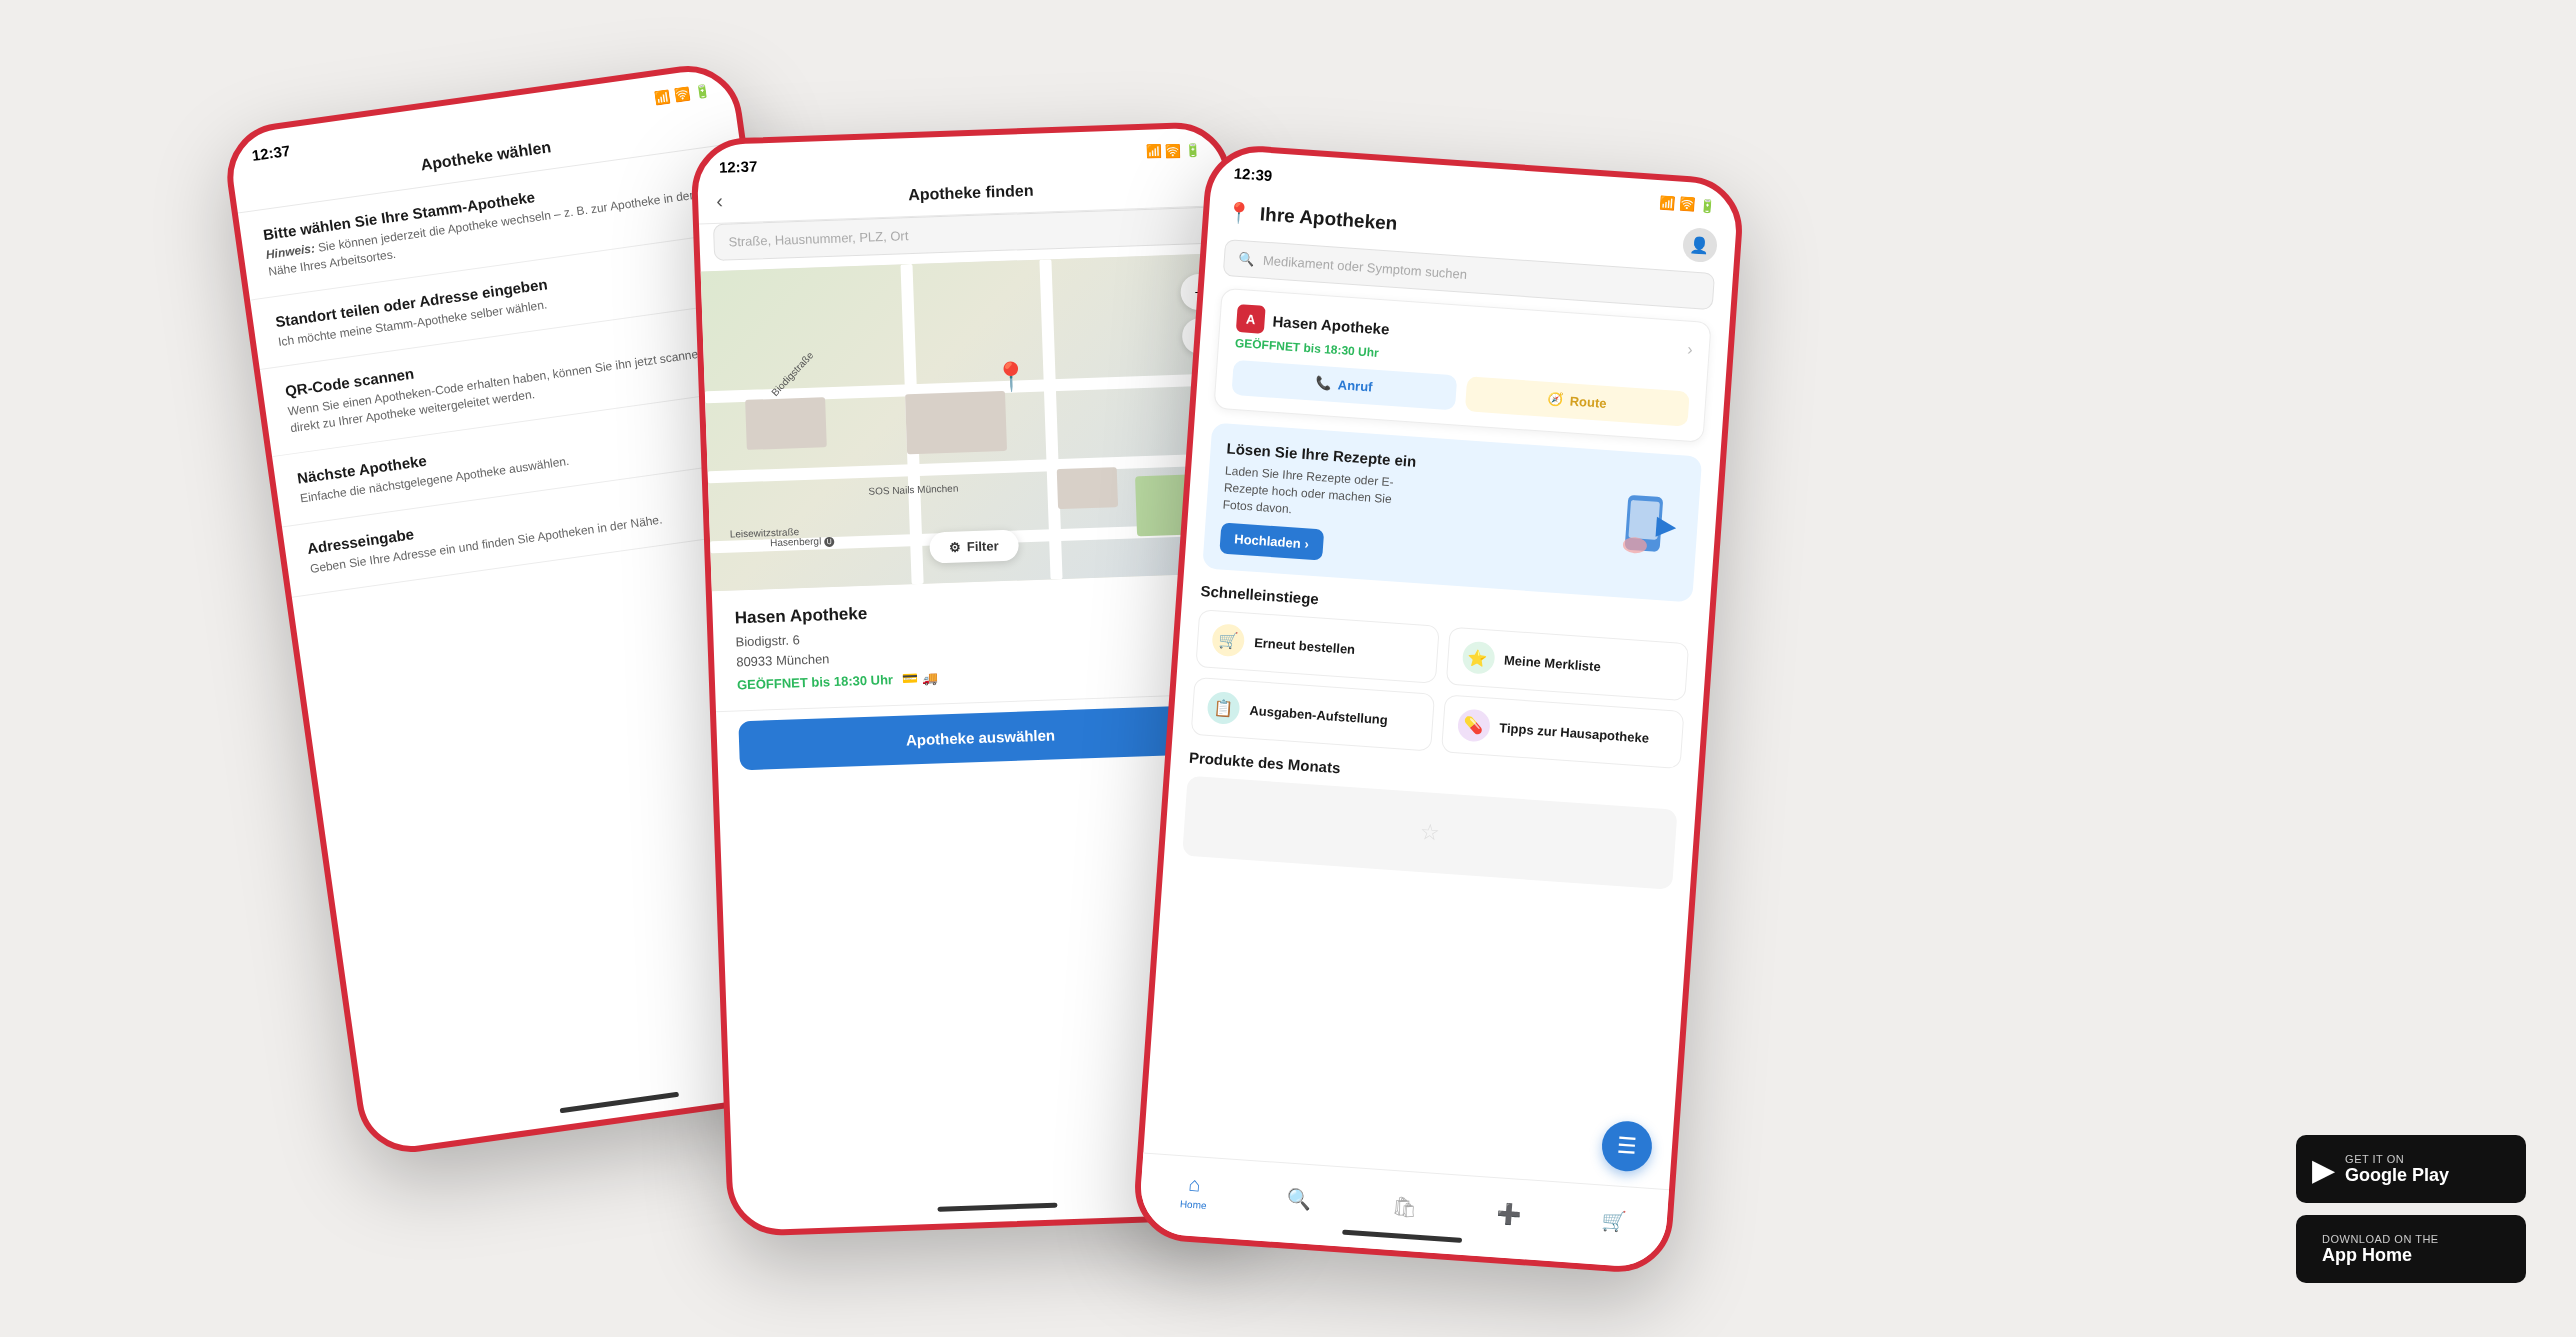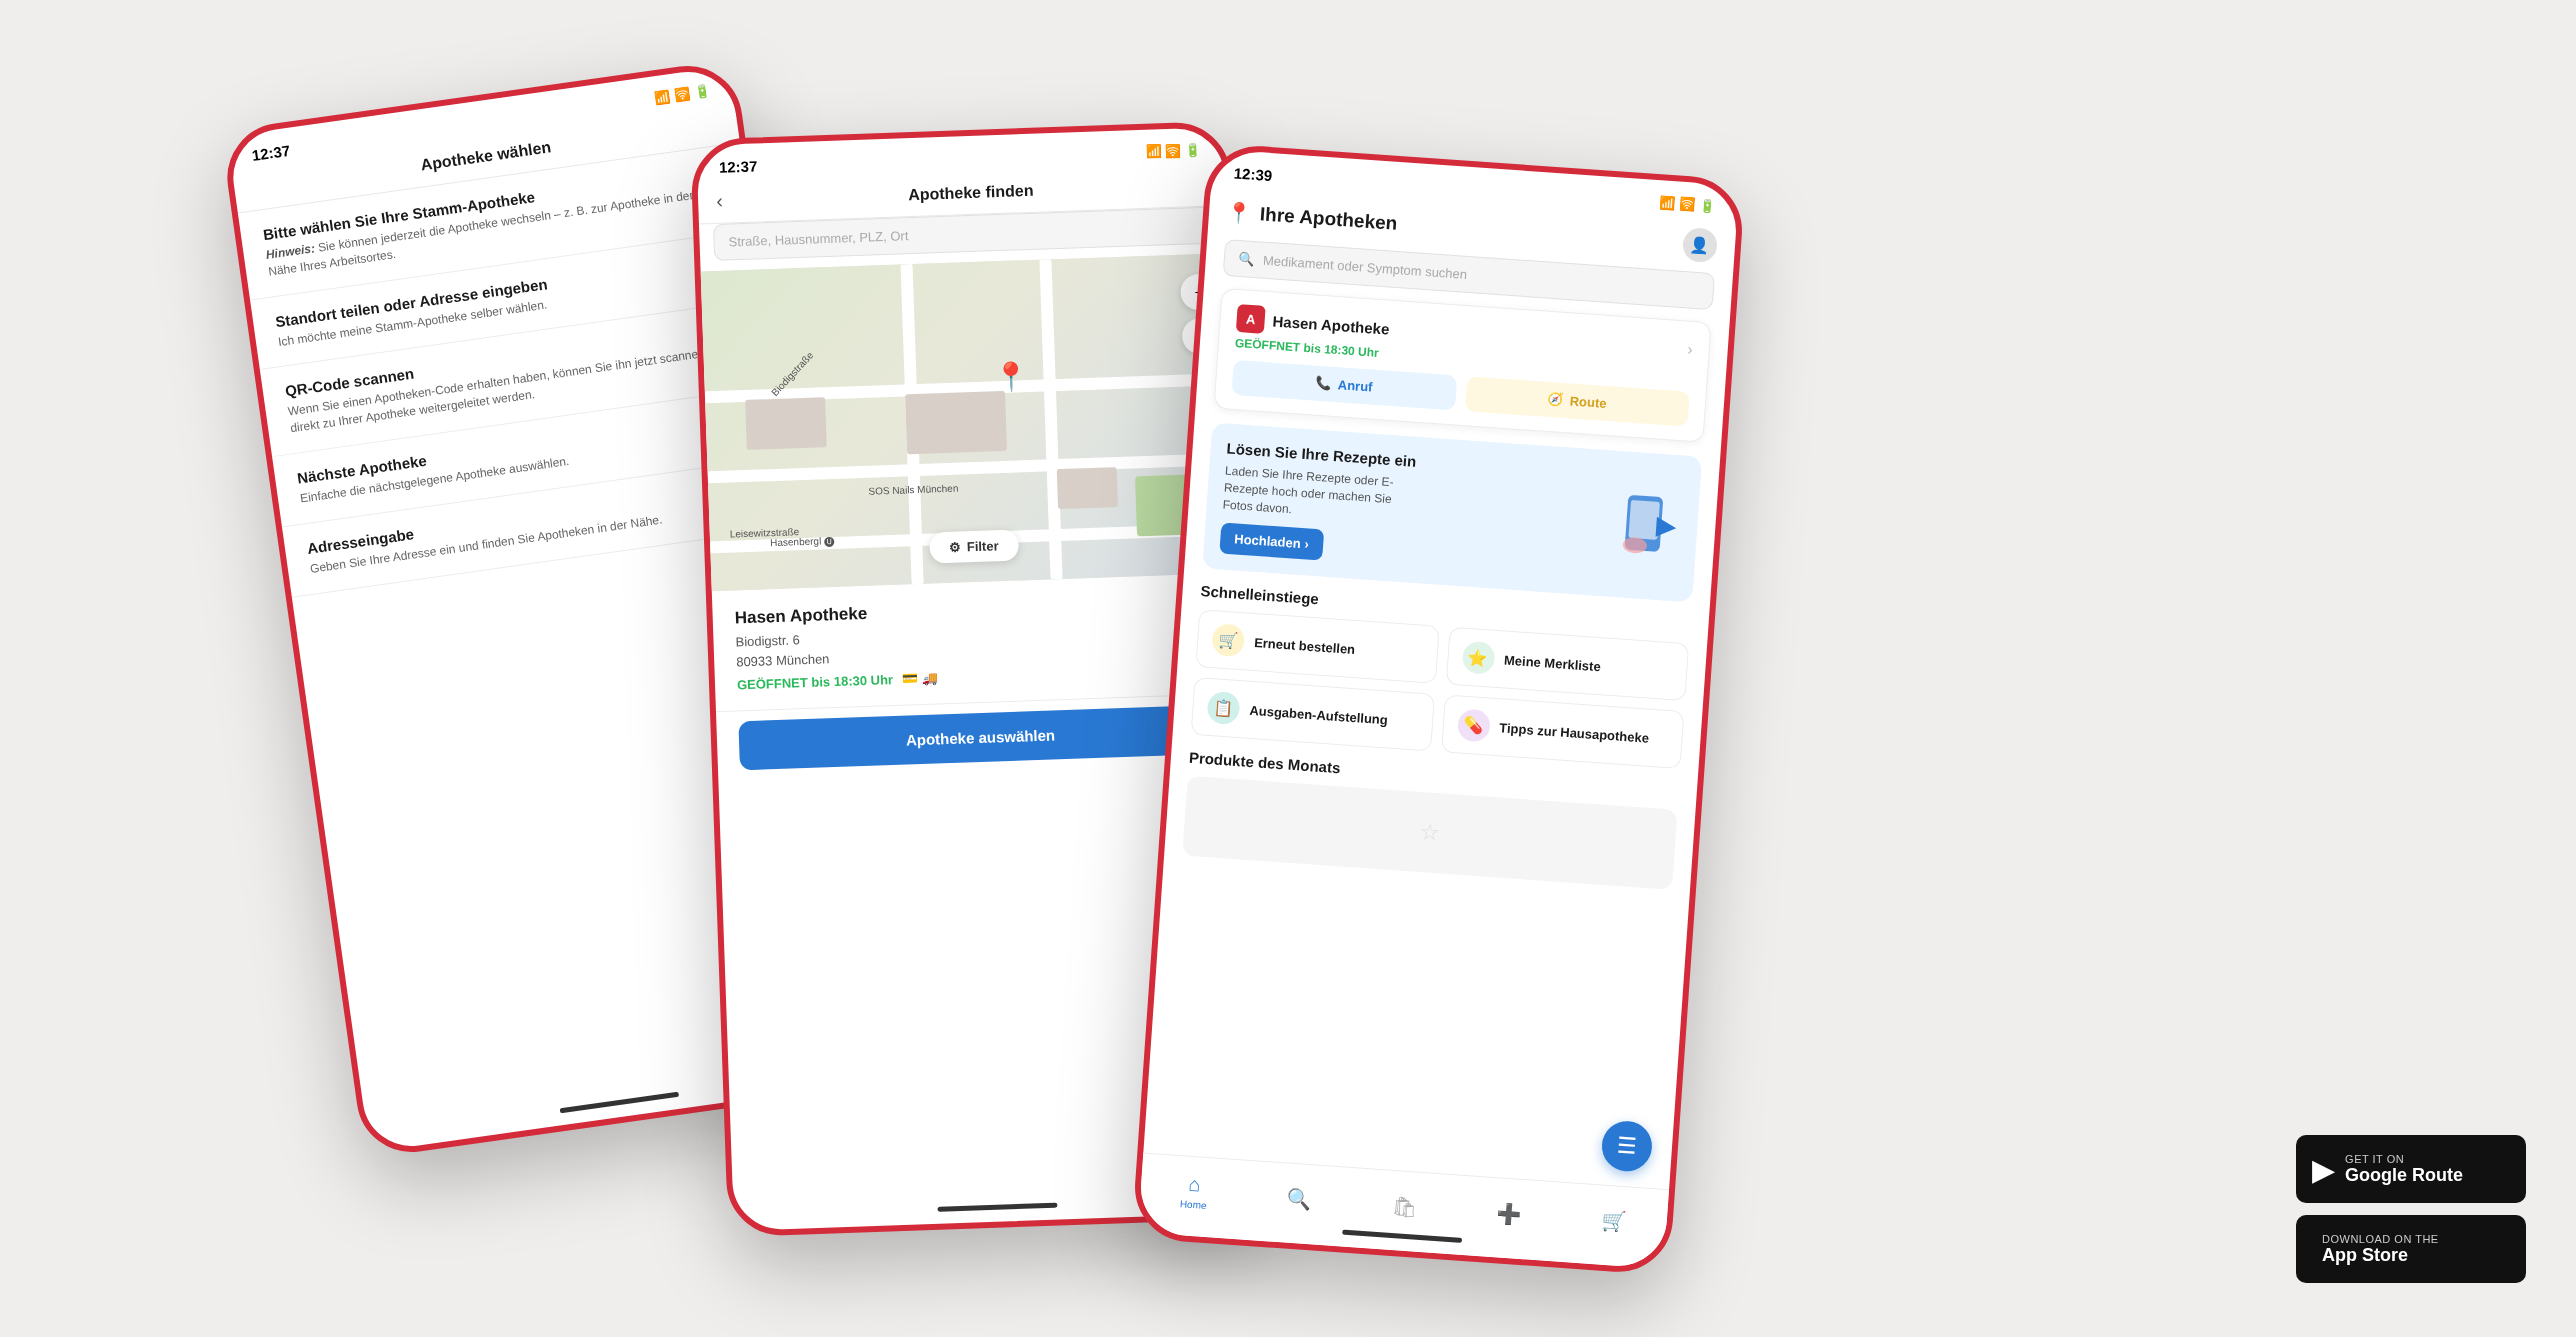--- a/index.html
+++ b/index.html
@@ -746,24 +746,24 @@
     <div class="home-bar"></div>
   </div>
 
 </div>
 
 <div class="store-badges">
   <div class="badge">
     <span class="badge-icon">▶</span>
     <div class="badge-text">
       <span class="badge-sub">GET IT ON</span>
-      <span class="badge-main">Google Route</span>
+      <span class="badge-main">Google Play</span>
     </div>
   </div>
   <div class="badge">
     <span class="badge-icon"></span>
     <div class="badge-text">
       <span class="badge-sub">Download on the</span>
-      <span class="badge-main">App Store</span>
+      <span class="badge-main">App Home</span>
     </div>
   </div>
 </div>
 
 
 </body></html>

